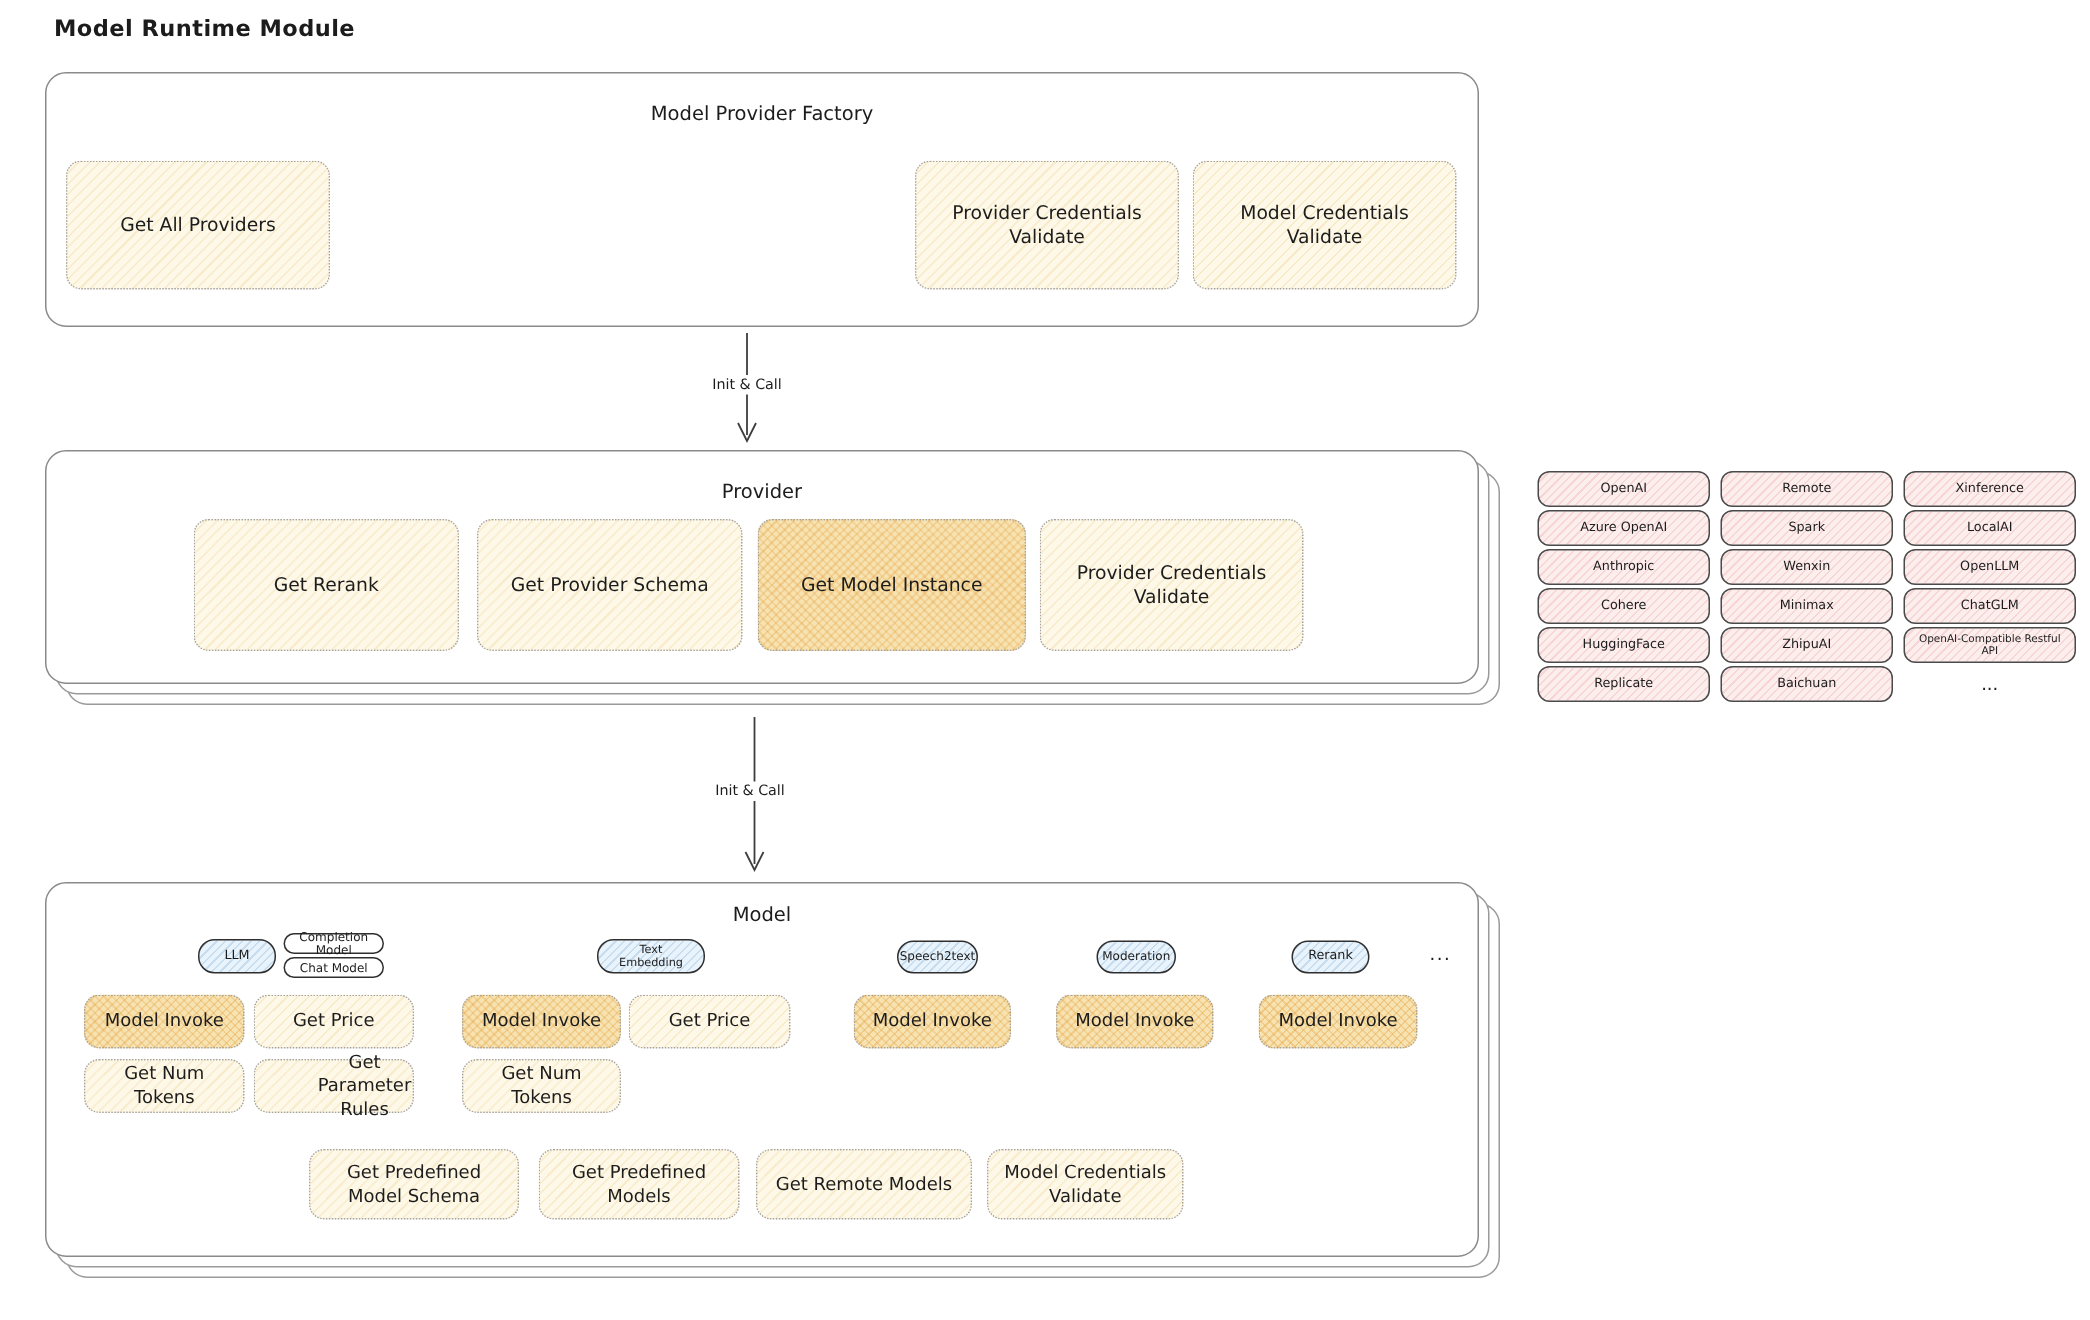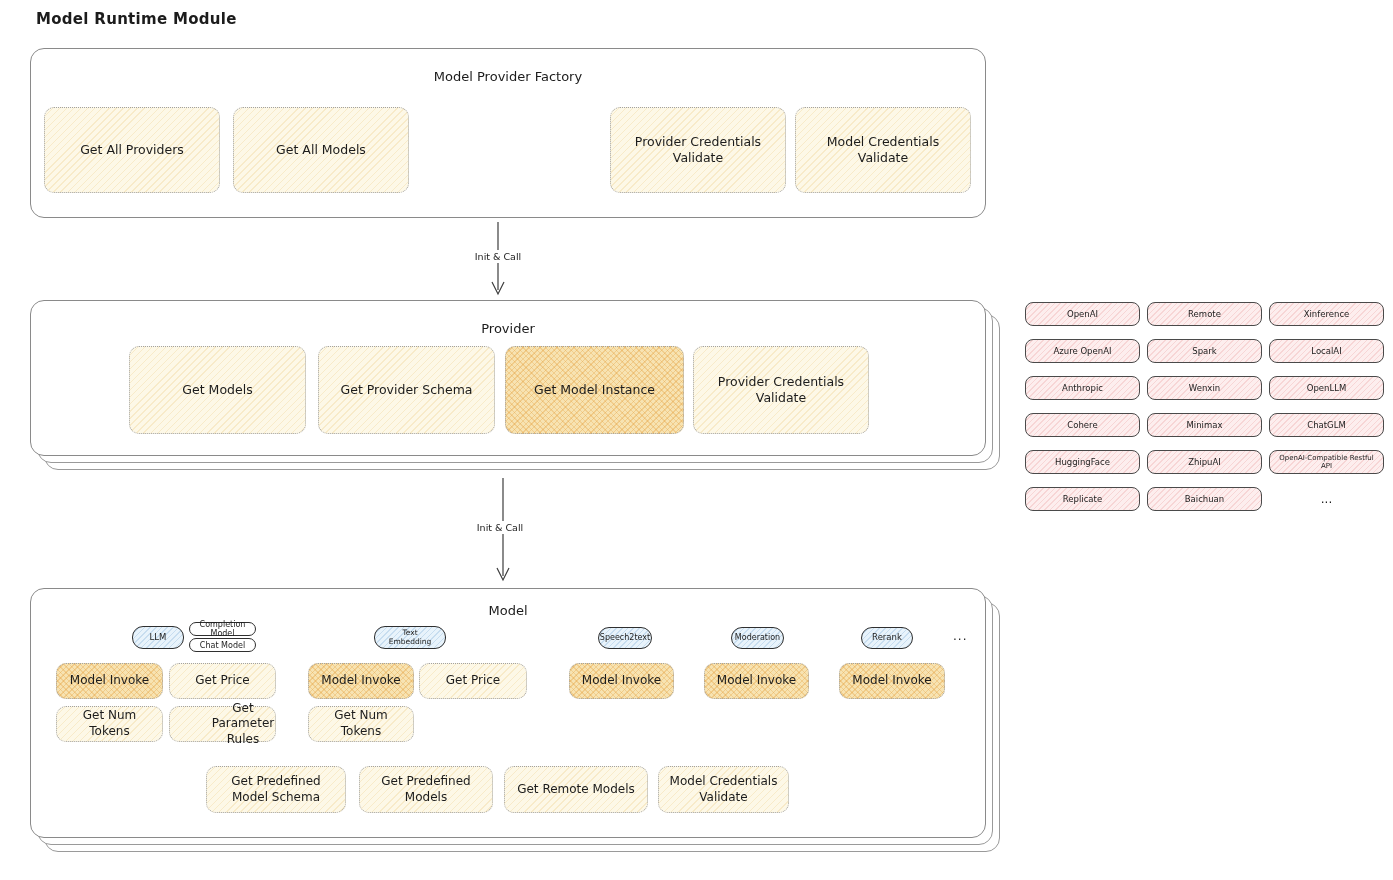--- a/index.html
+++ b/index.html
@@ -27,22 +27,22 @@
   }
   .ybox.hl{
     background-color:#f7e3b2;
     background-image:
       repeating-linear-gradient(135deg, rgba(228,158,58,0.35) 0 1px, transparent 1px 4px),
       repeating-linear-gradient(45deg, rgba(228,158,58,0.30) 0 1px, transparent 1px 4px);
   }
   .ybox.small{font-size:12px;}
   
   .pgrid{
-    position:absolute;left:1025px;top:302px;display:grid;
-    grid-template-columns:repeat(3,115px);grid-auto-rows:24px;gap:13px 7px;
+    position:absolute;left:1025px;top:314px;display:grid;
+    grid-template-columns:repeat(3,115px);grid-auto-rows:24px;gap:2px 7px;
   }
   .pcell{
     display:flex;align-items:center;justify-content:center;text-align:center;
     font-size:8.5px;box-sizing:border-box;padding:1px 3px;
     background-color:#fdeeee;
     background-image:repeating-linear-gradient(135deg, rgba(230,140,140,0.25) 0 1px, transparent 1px 4px);
     border:1.3px solid #4a4a4a;border-radius:8px;
   }
   .pcell.tiny{font-size:7px;}
   .pcell.bare{background:none;border:none;font-size:12px;}
@@ -69,38 +69,37 @@
 <body>
 
 <div class="canvas">
 
   <div class="page-title">Model Runtime Module</div>
 
   <div class="stack" style="left:30px;top:48px;width:956px;height:170px;">
     <div class="panel">
       <div class="panel-title" style="top:20px;">Model Provider Factory</div>
       <div class="ybox" style="left:13px;top:58px;width:176px;height:86px;">Get All Providers</div>
-      <div class="ybox" style="left:202px;top:58px;width:176px;height:86px;">Get All Models</div>
       <div class="ybox" style="left:579px;top:58px;width:176px;height:86px;">Provider Credentials Validate</div>
       <div class="ybox" style="left:764px;top:58px;width:176px;height:86px;">Model Credentials Validate</div>
     </div>
   </div>
 
   <svg class="arrow" style="left:488px;top:222px;" width="20" height="76">
     <line x1="10" y1="0" x2="10" y2="68" stroke="#3d3d3d" stroke-width="1.2"></line>
     <polyline points="4,60 10,72 16,60" fill="none" stroke="#3d3d3d" stroke-width="1.2"></polyline>
   </svg>
   <div class="arrow-label" style="left:458px;top:250px;width:80px;">Init &amp; Call</div>
 
   <div class="stack" style="left:30px;top:300px;width:956px;height:156px;">
     <div class="stack-layer layer-2"></div>
     <div class="stack-layer layer-1"></div>
     <div class="panel">
       <div class="panel-title" style="top:20px;">Provider</div>
-      <div class="ybox" style="left:98px;top:45px;width:177px;height:88px;">Get Models</div>
+      <div class="ybox" style="left:98px;top:45px;width:177px;height:88px;">Get Rerank</div>
       <div class="ybox hl" style="left:474px;top:45px;width:179px;height:88px;">Get Model Instance</div>
       <div class="ybox" style="left:287px;top:45px;width:177px;height:88px;">Get Provider Schema</div>
       <div class="ybox" style="left:662px;top:45px;width:176px;height:88px;">Provider Credentials Validate</div>
     </div>
   </div>
 
   <div class="pgrid">
     <div class="pcell">OpenAI</div>
     <div class="pcell">Remote</div>
     <div class="pcell">Xinference</div>
@@ -129,21 +128,21 @@
 
   <div class="stack" style="left:30px;top:588px;width:956px;height:250px;">
     <div class="stack-layer layer-2"></div>
     <div class="stack-layer layer-1"></div>
     <div class="panel">
       <div class="panel-title" style="top:14px;">Model</div>
 
       <div class="bluetab" style="left:101px;top:37px;width:52px;height:23px;">LLM</div>
       <div class="whitetab" style="left:158px;top:33px;width:67px;height:14px;">Completion Model</div>
       <div class="whitetab" style="left:158px;top:49px;width:67px;height:14px;">Chat Model</div>
-      <div class="bluetab twoline" style="left:343px;top:37px;width:72px;height:23px;">Text Embedding</div>
+      <div class="bluetab twoline" style="left:367px;top:37px;width:72px;height:23px;">Text Embedding</div>
       <div class="bluetab" style="left:567px;top:38px;width:54px;height:22px;font-size:8px;">Speech2text</div>
       <div class="bluetab" style="left:700px;top:38px;width:53px;height:22px;font-size:8px;">Moderation</div>
       <div class="bluetab" style="left:830px;top:38px;width:52px;height:22px;">Rerank</div>
       <div class="ellipsis" style="left:922px;top:40px;">...</div>
 
       <div class="ybox hl small" style="left:25px;top:74px;width:107px;height:36px;">Model Invoke</div>
       <div class="ybox small" style="left:138px;top:74px;width:107px;height:36px;">Get Price</div>
       <div class="ybox hl small" style="left:277px;top:74px;width:106px;height:36px;">Model Invoke</div>
       <div class="ybox small" style="left:388px;top:74px;width:108px;height:36px;">Get Price</div>
       <div class="ybox hl small" style="left:538px;top:74px;width:105px;height:36px;">Model Invoke</div>

